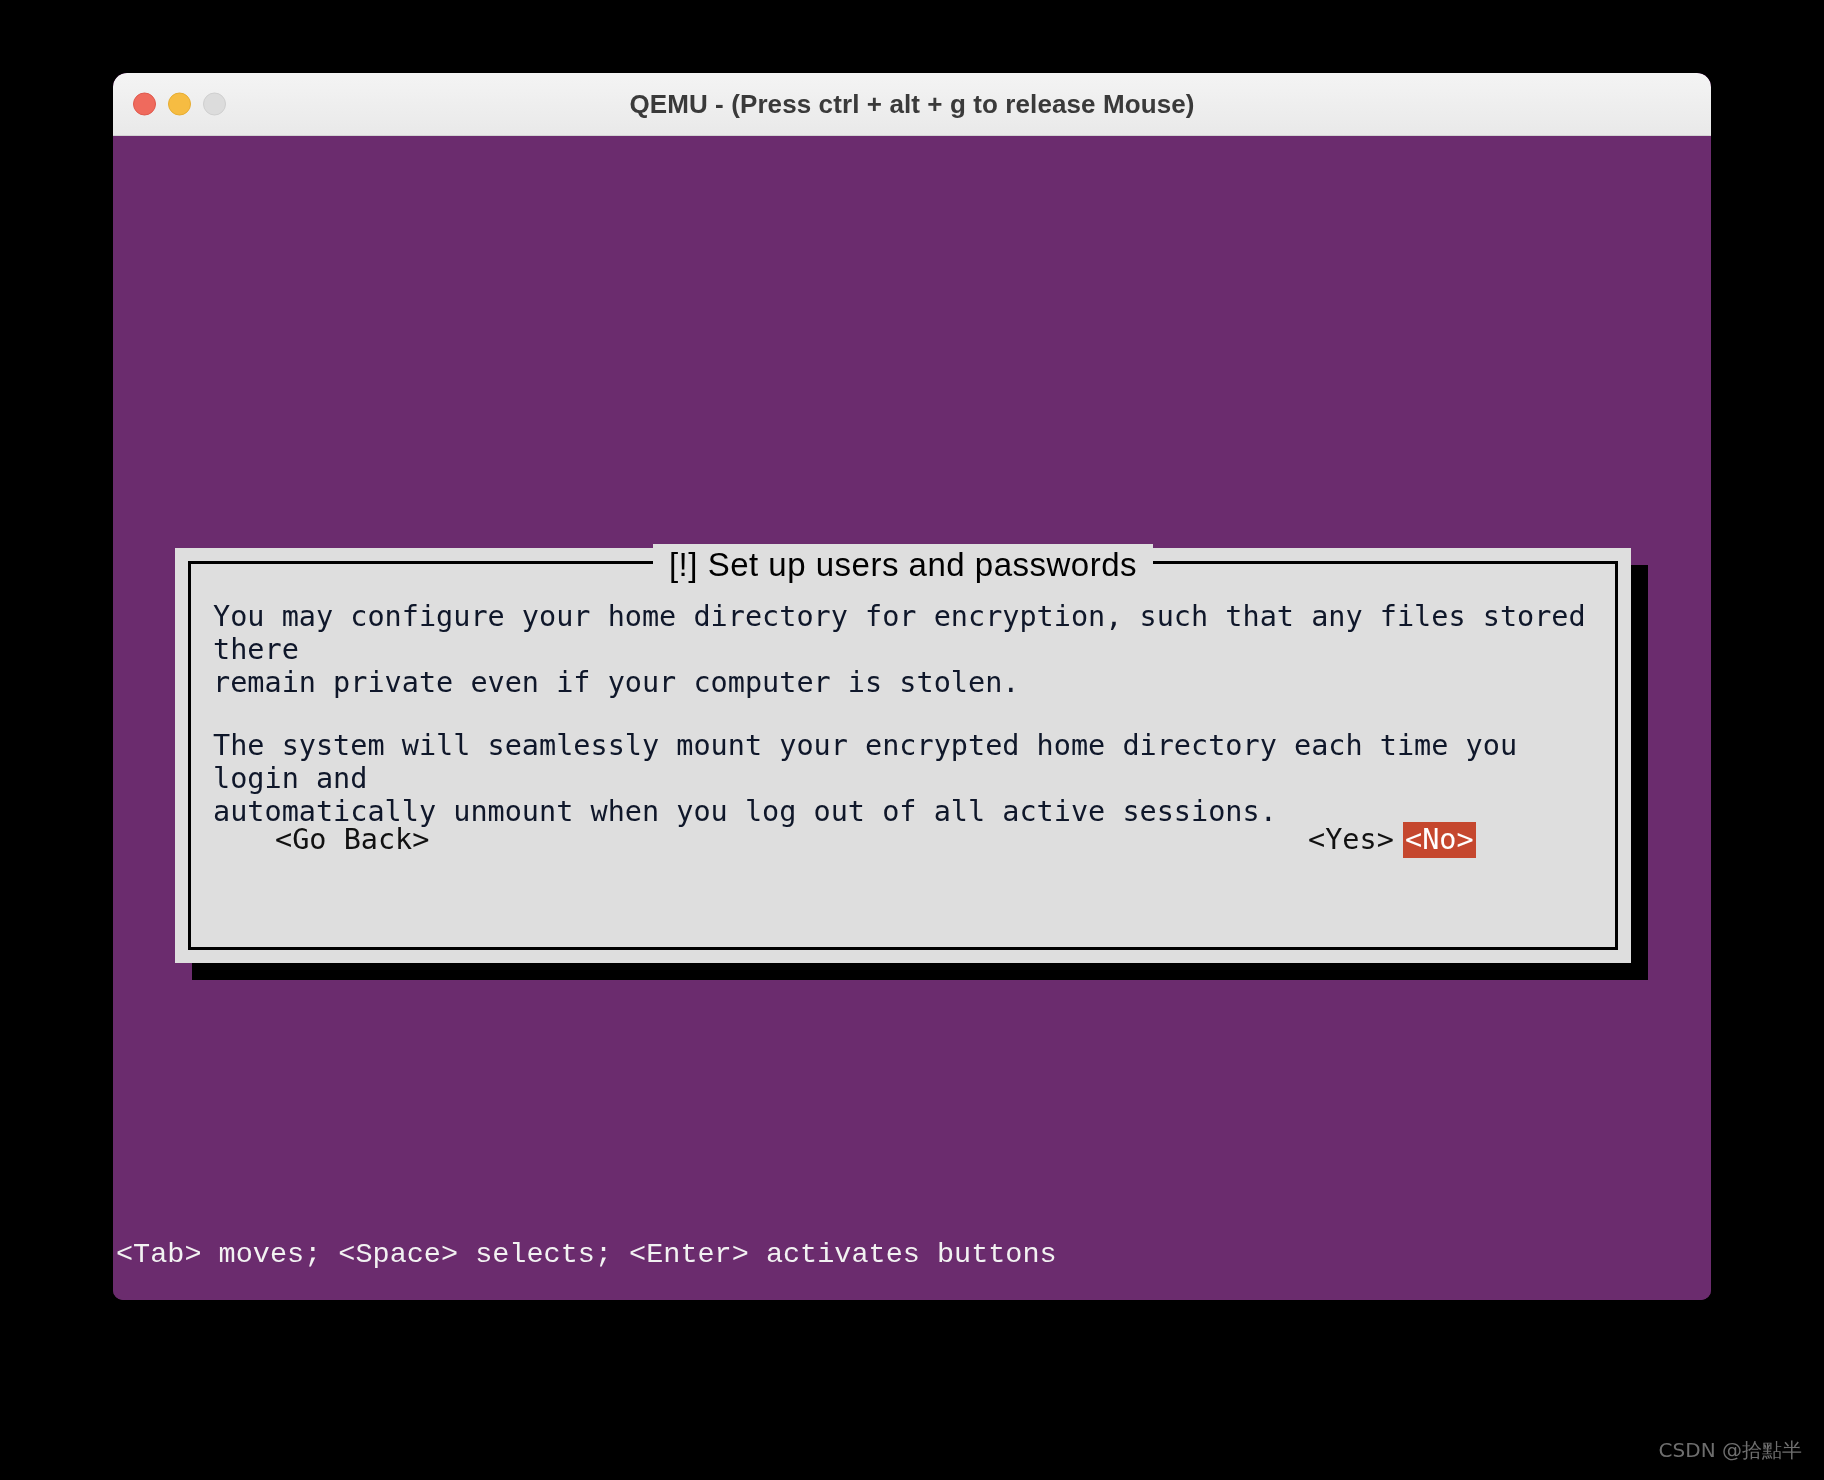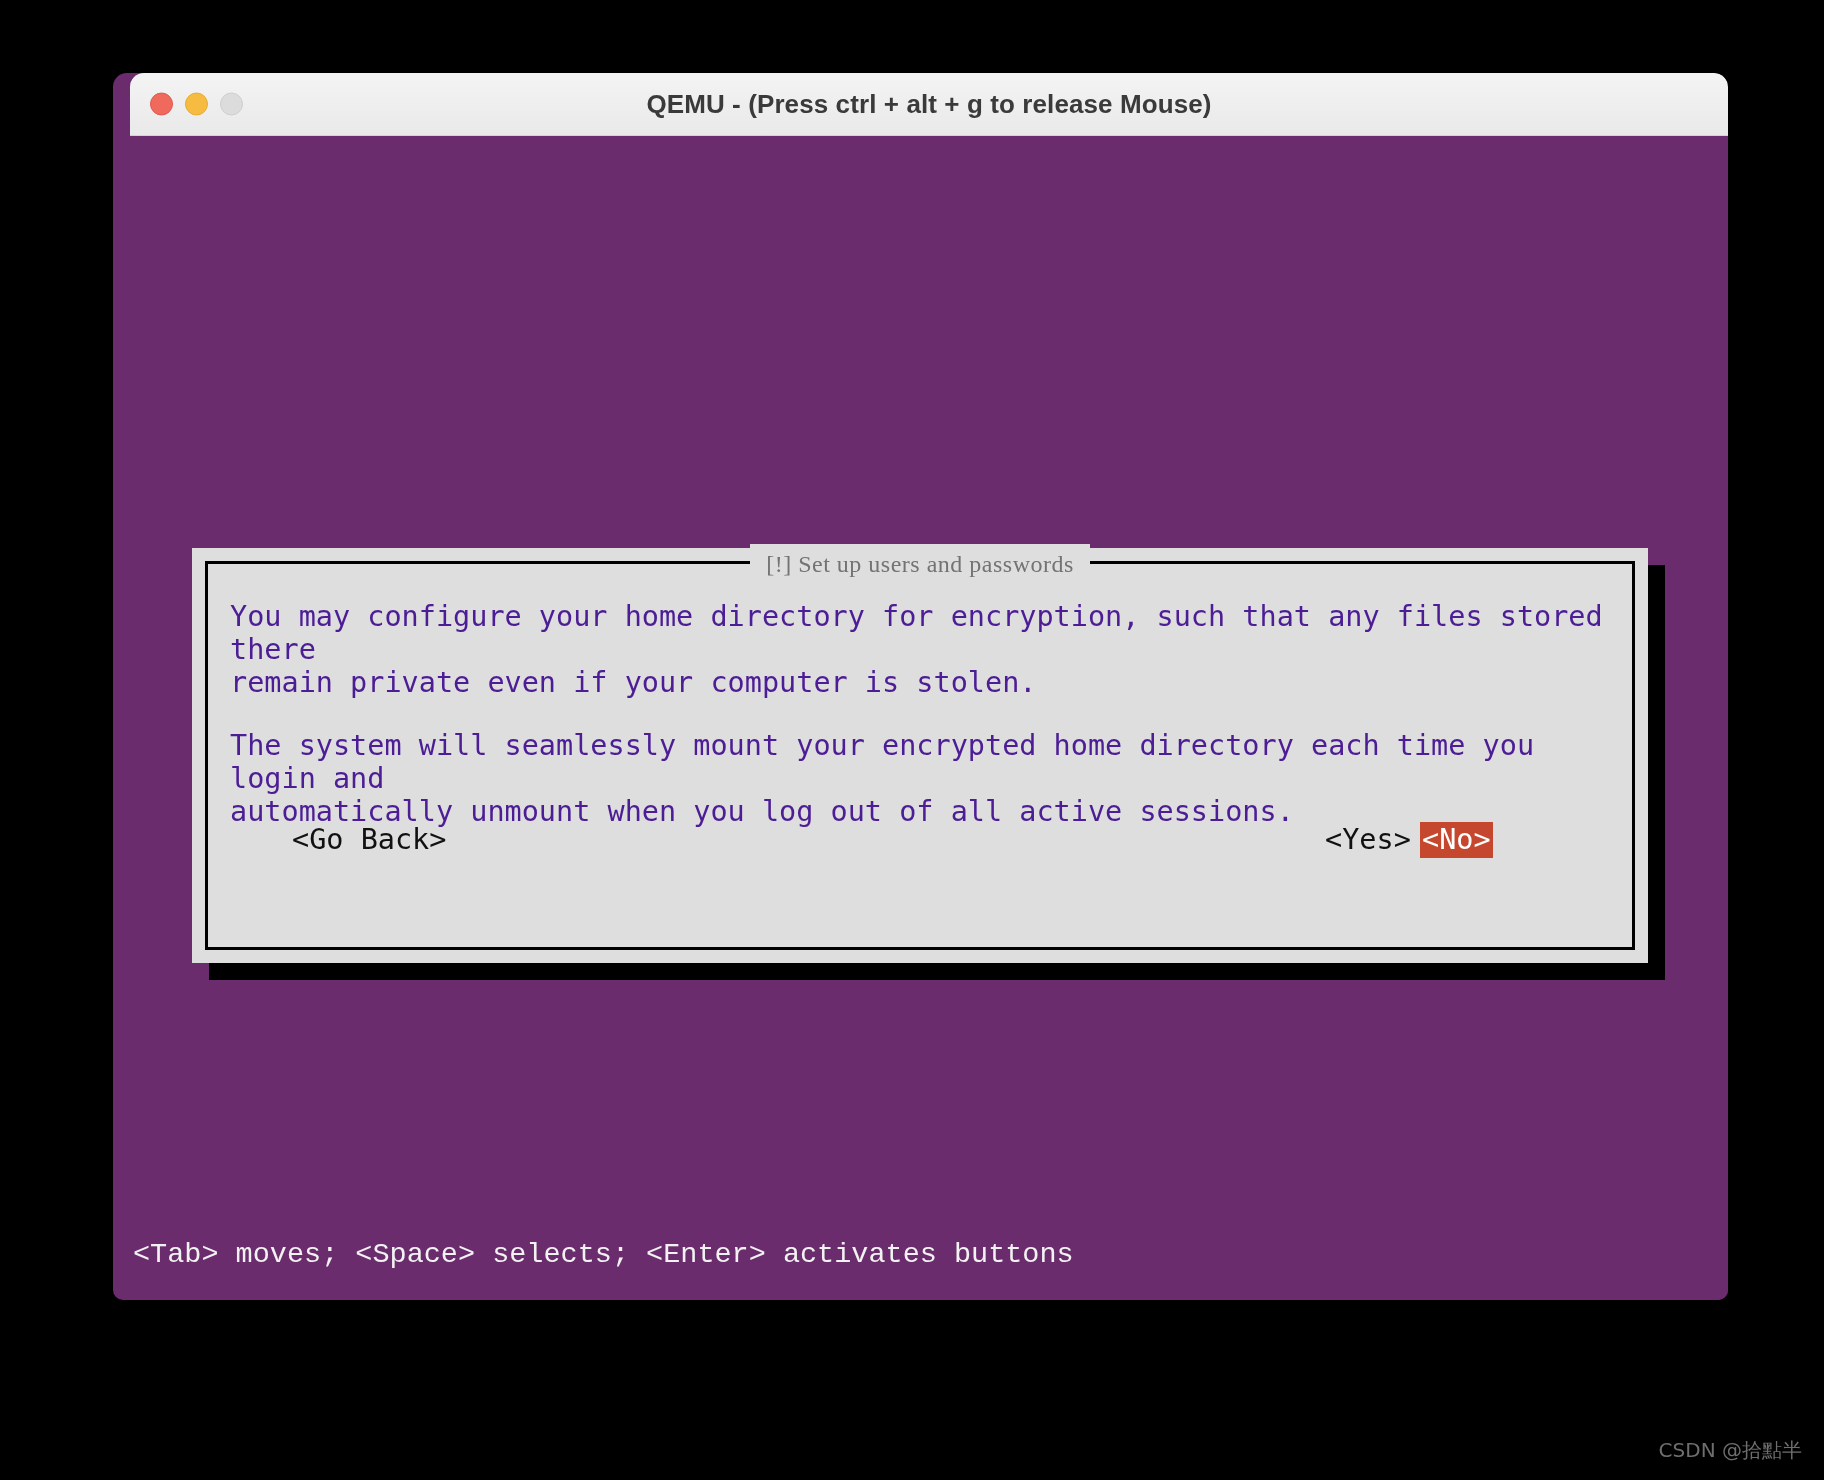--- a/index.html
+++ b/index.html
@@ -18,21 +18,20 @@
   #app-window {
     position: absolute;
     left: 113px;
     top: 73px;
     width: 1598px;
     height: 1227px;
     border-radius: 14px 14px 10px 10px;
     background: #6B2C6E;
     box-shadow: 0 10px 40px rgba(0,0,0,0.55);
     overflow: hidden;
-    padding-left: 17px;
   }
 
   #titlebar {
     position: relative;
     height: 62px;
     background: linear-gradient(#f4f4f4, #e9e9e9);
     border-bottom: 1px solid #d3d3d3;
     border-radius: 14px 14px 0 0;
   }
 
@@ -125,36 +124,36 @@
     pointer-events: none;
   }
   #dialog-title-wrap {
     background: #dedede;
     padding: 0 16px;
     display: flex;
     align-items: center;
     height: 40px;
   }
   #dialog-title {
-    color: #737373;
-    font-size: 24px;
+    color: #000000;
+    font-size: 33px;
     line-height: 1;
     white-space: pre;
-    font-family: Liberation Serif, serif;
+    font-family: Liberation Sans, sans-serif;
     letter-spacing: 0.5px;
   }
 
   #dialog-content {
     position: absolute;
     left: 0; top: 0; right: 0; bottom: 0;
     padding: 36px 22px 0 22px;
     box-sizing: border-box;
   }
   .para {
-    color: #4c1d95;
+    color: #0f172a;
     font-size: 28.5px;
     line-height: 33px;
     white-space: pre-wrap;
     font-family: "DejaVu Sans Mono", "Liberation Mono", monospace;
     letter-spacing: 0px;
     margin: 0;
   }
   .para.gap { margin-top: 30px; }
 
   #dialog-buttons {

